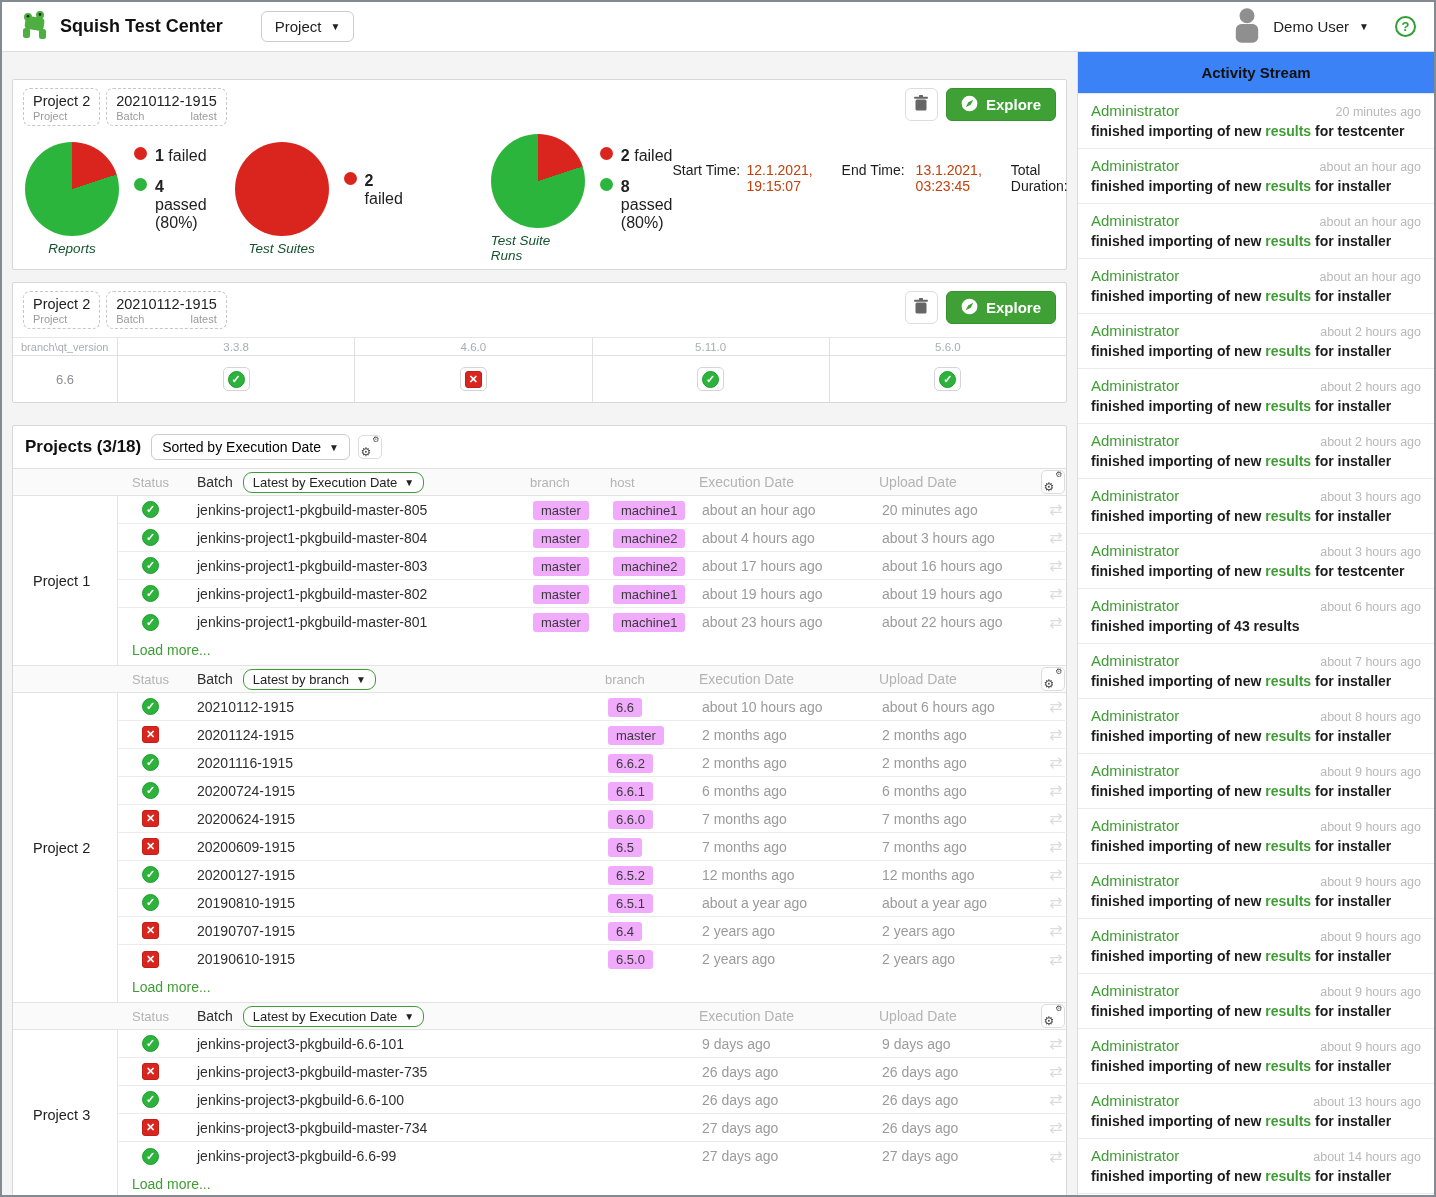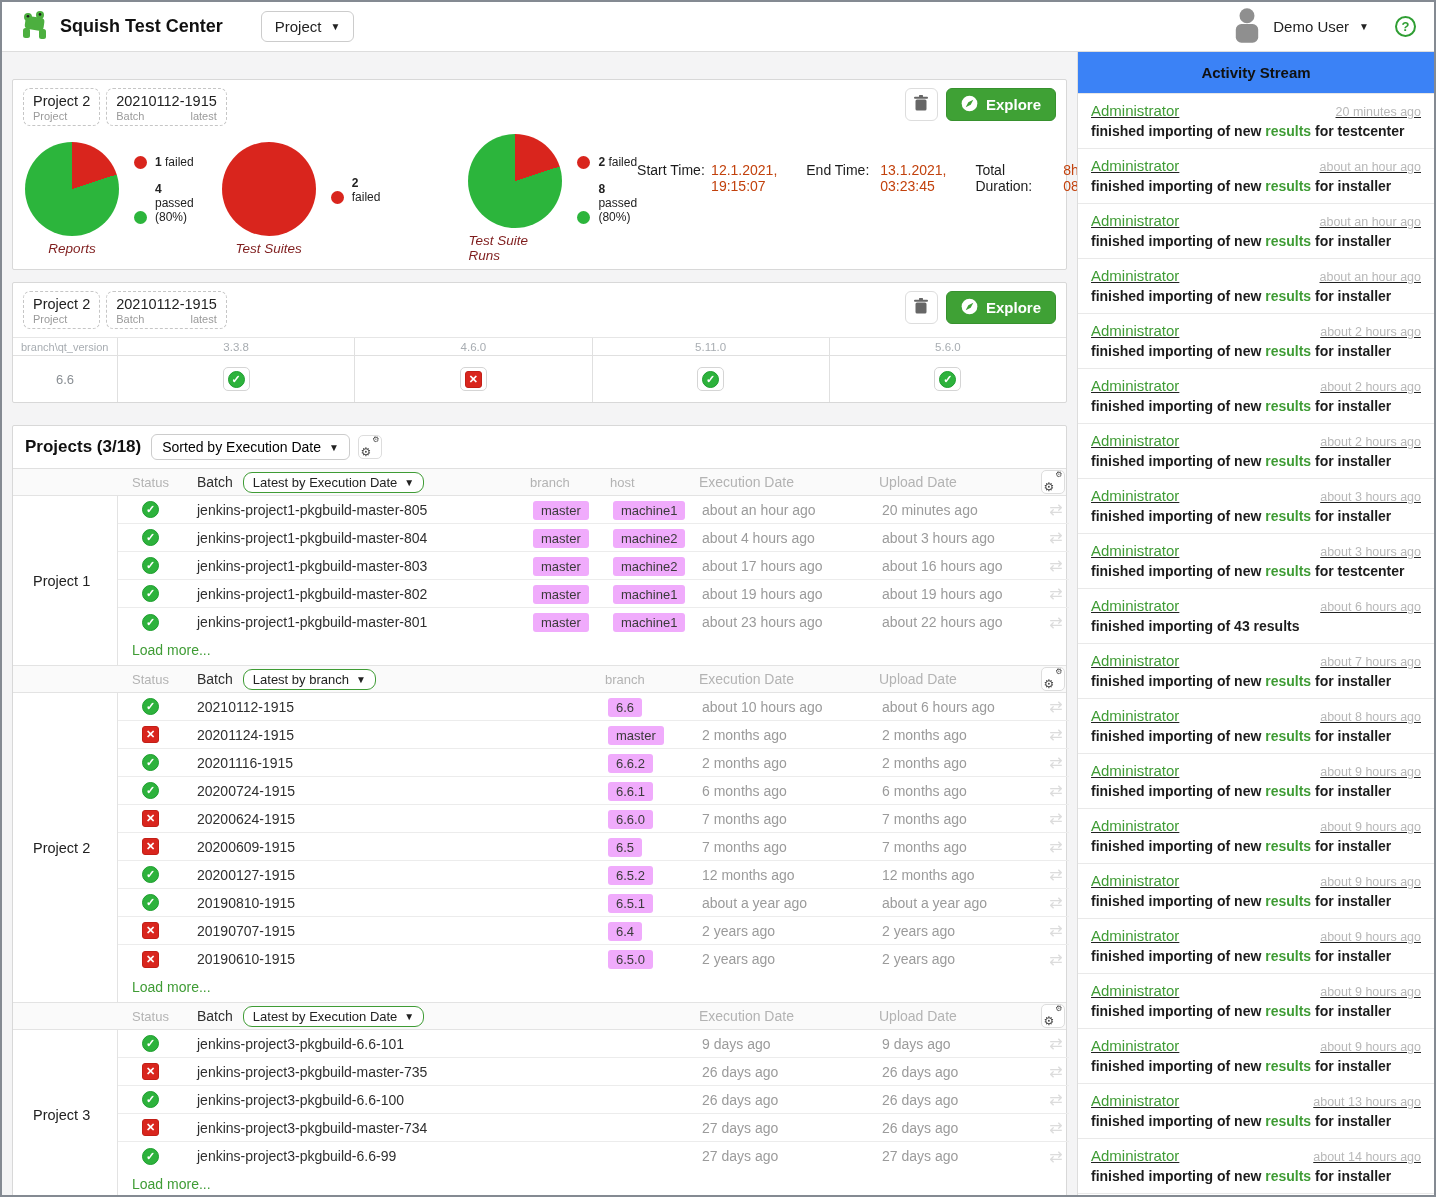--- a/index.html
+++ b/index.html
@@ -31,23 +31,23 @@
   .explore-btn { background:#3fa135; border:1px solid #37912e; color:#fff; border-radius:6px; padding:0 14px; height:33px; font-size:15px; font-weight:bold; display:inline-flex; align-items:center; gap:8px; cursor:pointer; font-family:inherit; }
 
   
   .pies { display:flex; align-items:center; height:137px; padding:0 10px 4px 10px; }
   .pie-group { display:flex; align-items:center; }
   .pg1 { margin-left:2px; width:262px; }
   .pg2 { width:262px; margin-left:28px; }
   .pg3 { margin-left:88px; }
   .pie-col { display:flex; flex-direction:column; align-items:center; }
   .pie { width:94px; height:94px; border-radius:50%; }
-  .pie-caption { font-size:13.5px; font-style:italic; color:#7f1d1d; margin-top:5px; }
+  .pie-caption { font-size:13.5px; font-style:italic; color:#14532d; margin-top:5px; }
   .legend { margin-left:15px; display:flex; flex-direction:column; gap:13px; margin-bottom:18px; }
-  .legend-item { display:flex; align-items:flex-end; gap:8px; font-size:12px; }
+  .legend-item { display:flex; align-items:flex-start; gap:8px; font-size:16px; }
   .dot { width:13px; height:13px; border-radius:50%; flex:none; }
   .dot.fail { background:#d9251d; }
   .dot.pass { background:#2cb53c; }
   .legend-item b { font-weight:bold; }
   .stats { margin-left:auto; margin-right:12px; align-self:flex-start; margin-top:30px; display:flex; flex-direction:row; gap:3px; }
   .stat-row { display:flex; font-size:14px; }
   .stat-label { width:100px; color:#1c1c1c; }
   .stat-value { color:#c2410c; }
 
   
@@ -100,21 +100,21 @@
   .badge { background:#f0abfc; color:#3a3a3a; font-size:13px; padding:2px 8px; border-radius:3px; }
   .transfer-icon { color:#dcdcdc; font-size:16px; cursor:pointer; }
   .filter-dd { border:1px solid #3f9c35; border-radius:9px; background:#fff; padding:2px 9px; font-size:13px; color:#222; display:inline-flex; align-items:center; gap:7px; cursor:pointer; font-family:inherit; }
   .load-more { padding:5px 0 6px 14px; }
   .load-more a { color:#3f9c35; font-size:14px; cursor:pointer; text-decoration:none; }
 
   
   .aside { flex:1; background:#fff; border-left:1px solid #ddd; overflow:hidden; }
   .act-head { height:42px; background:#3b82f6; border-bottom:1px solid #e6e6e6; display:flex; align-items:center; justify-content:center; font-size:15px; font-weight:bold; color:#111; }
   .act-entry { padding:8px 13px 9px; border-bottom:1px solid #e9e9e9; }
-  .act-top { display:flex; align-items:baseline;text-decoration:underline; }
+  .act-top { display:flex; align-items:baseline; }
   .act-user { color:#3f9c35; font-size:15px; cursor:pointer; text-decoration:none; }
   .act-time { margin-left:auto; color:#b8b8b8; font-size:12.5px; }
   .act-msg { margin-top:4px; font-size:14px; font-weight:bold; color:#1c1c1c; }
   .act-link { color:#3f9c35; cursor:pointer; text-decoration:none; }
 </style>
 </head>
 <body>
 
 <div class="page">
 

